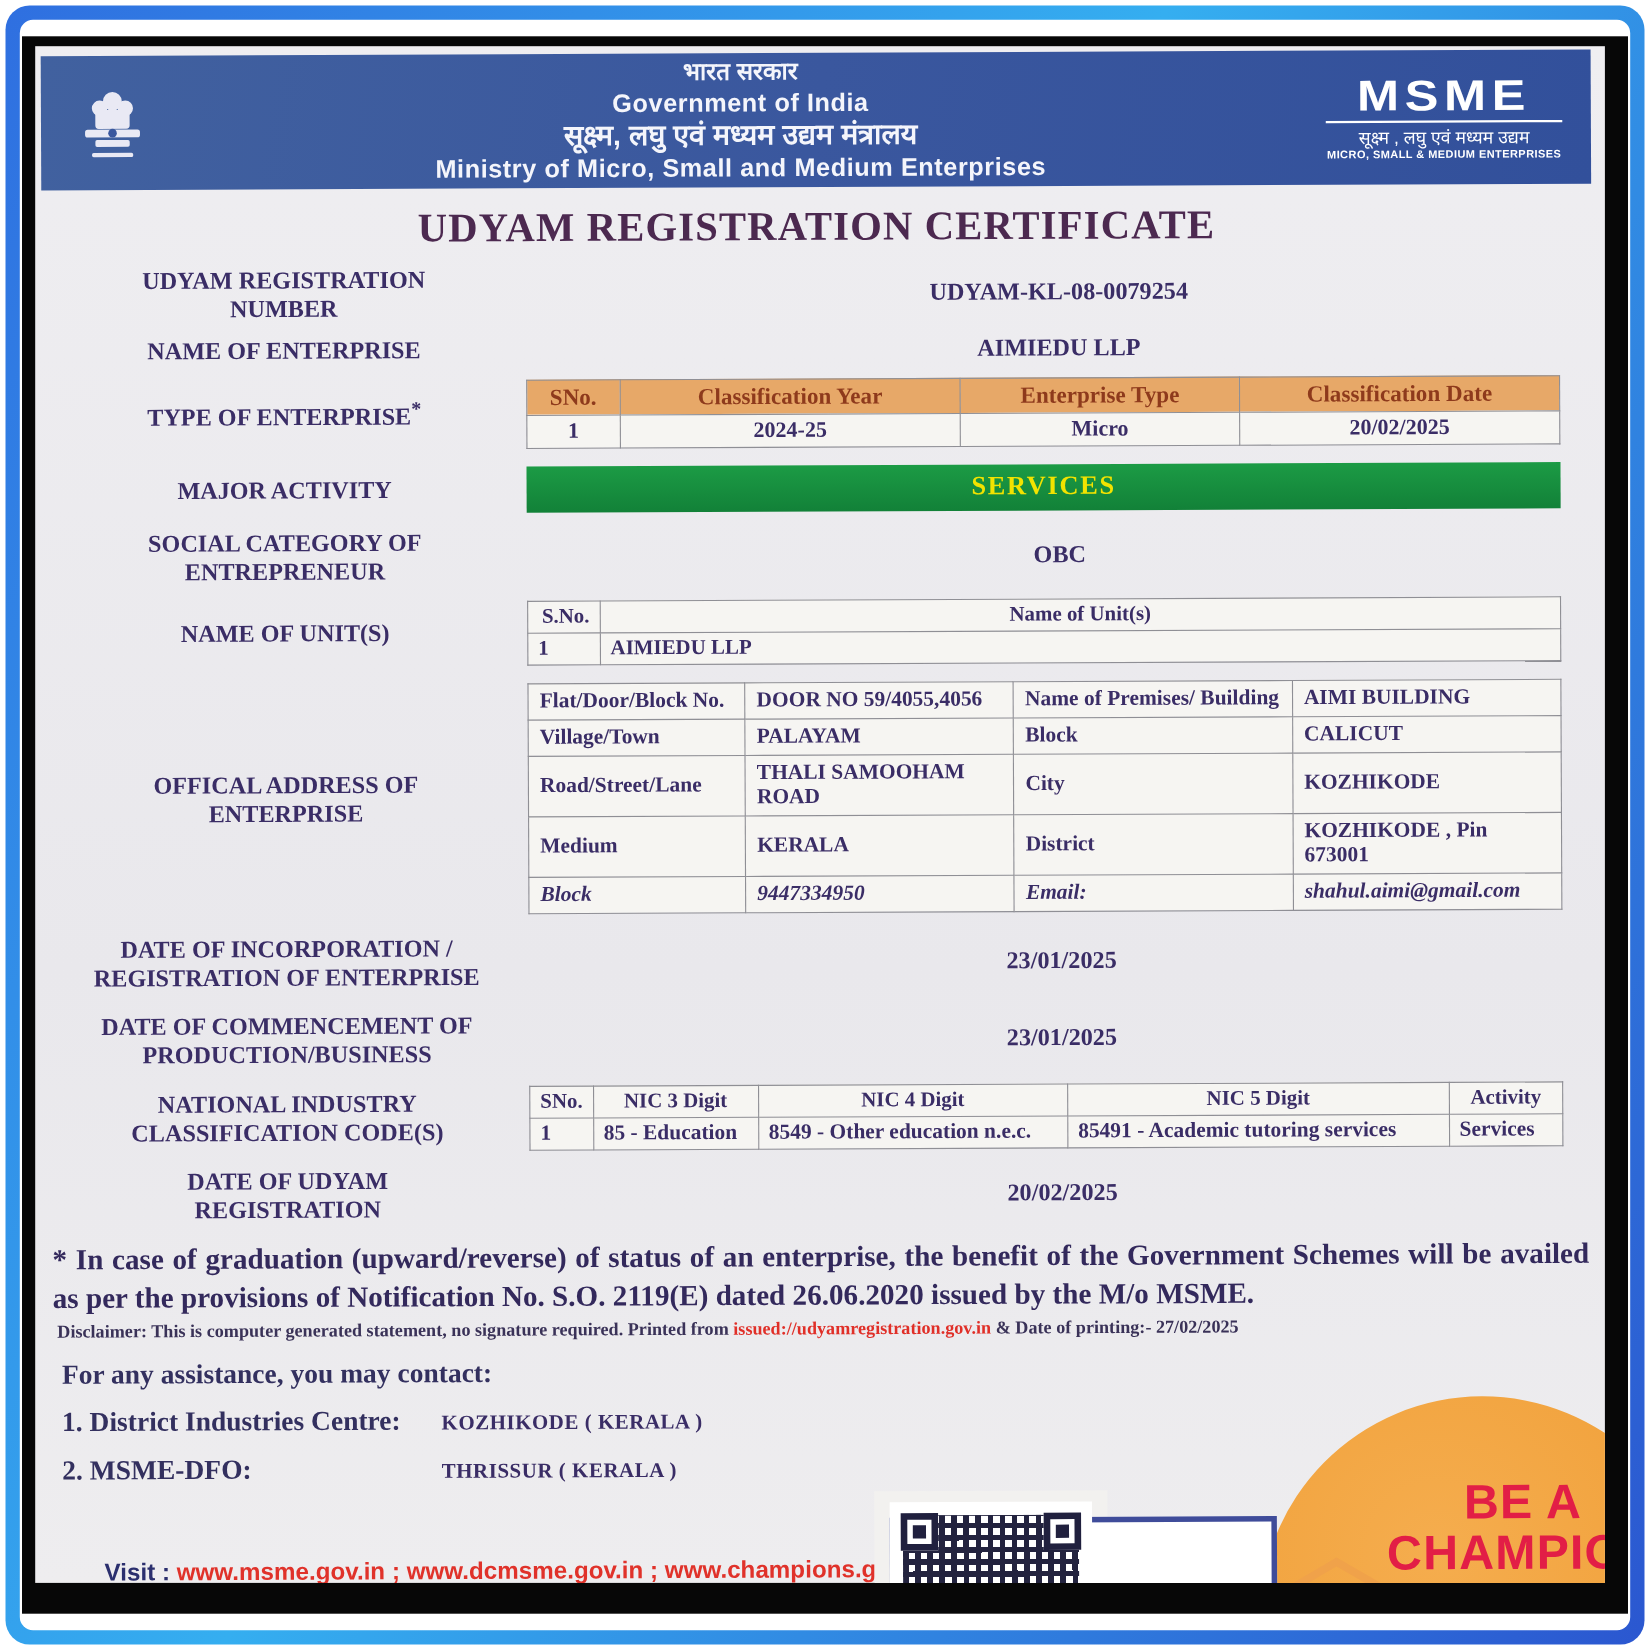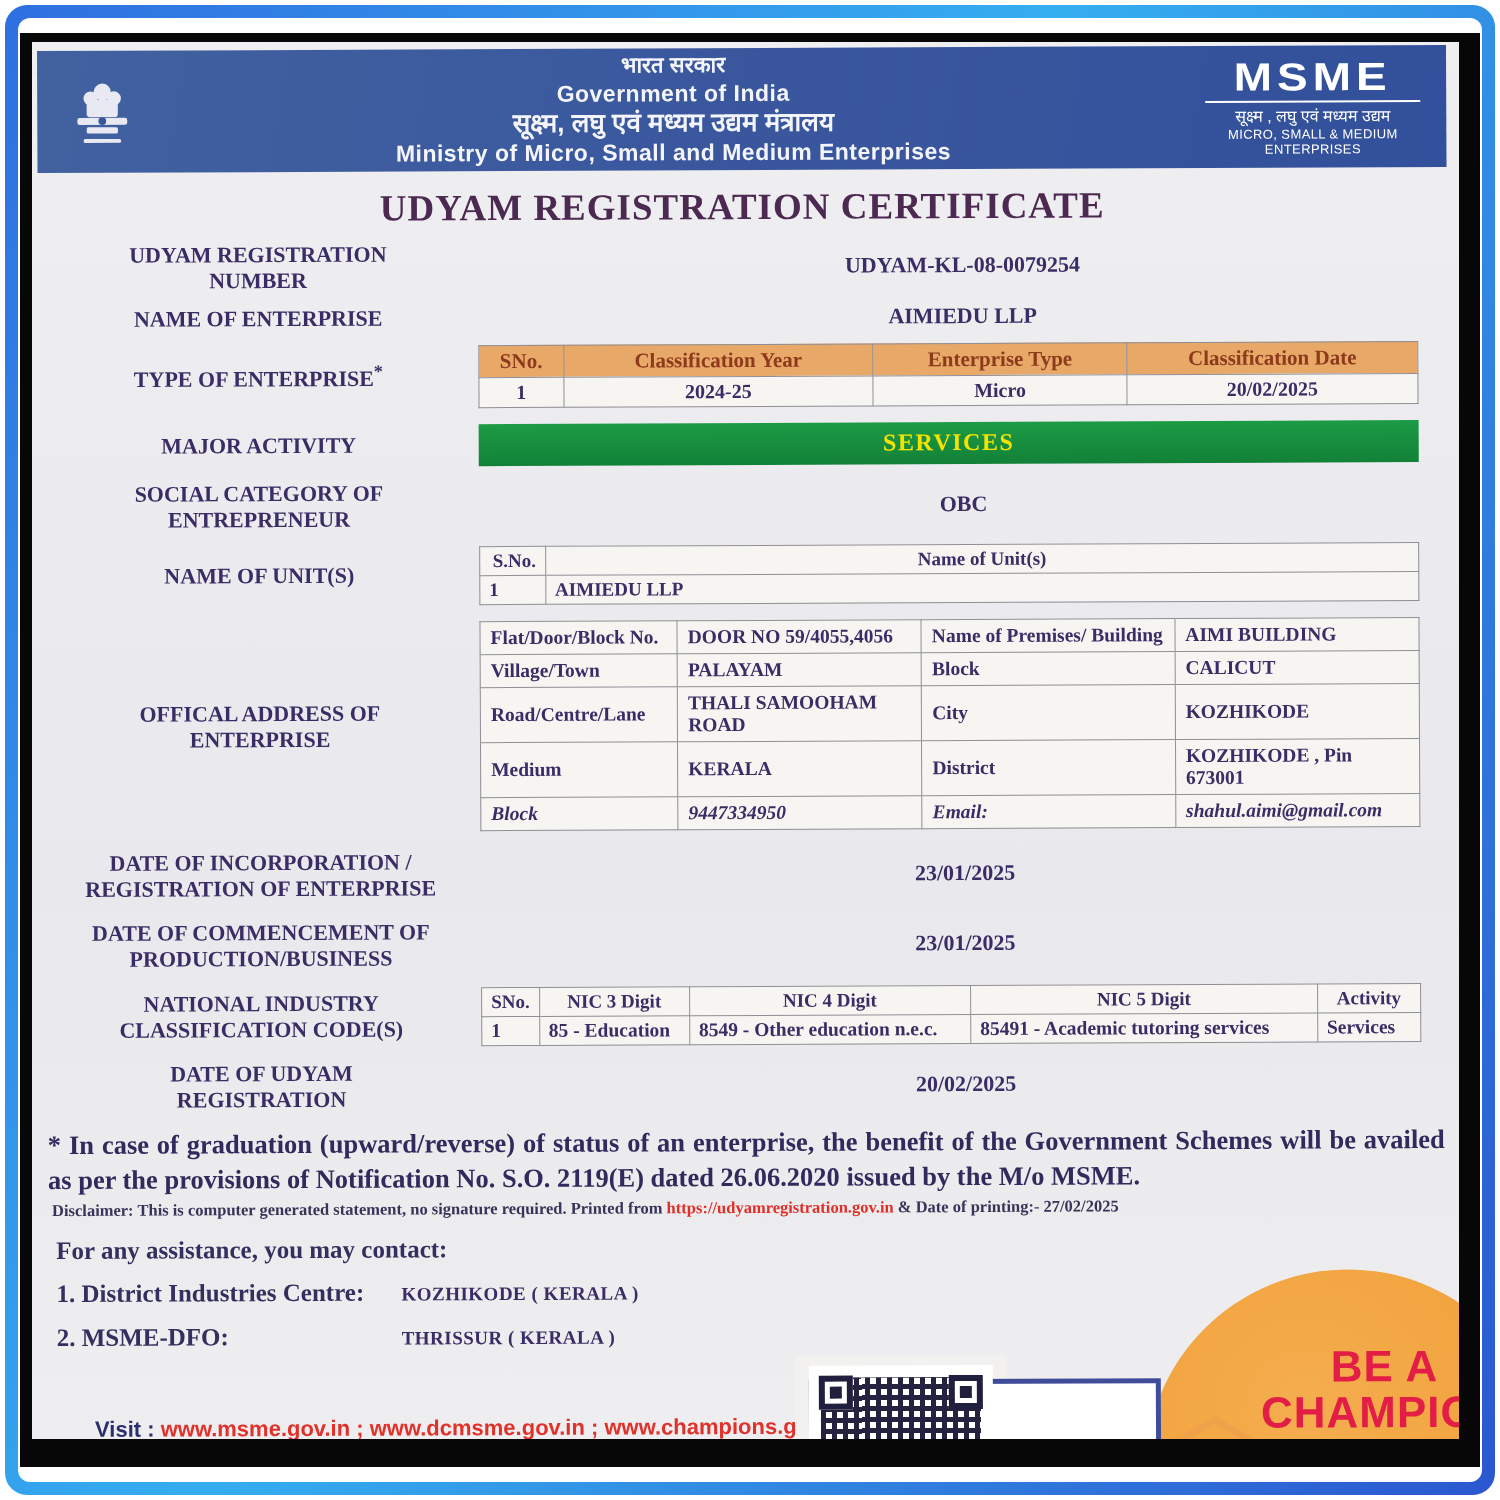--- a/index.html
+++ b/index.html
@@ -23,21 +23,21 @@
             font-family:"Liberation Sans",sans-serif; }
   .emblem { width:78px; flex:0 0 78px; }
   .topbar-center { flex:1; text-align:center; color:#f4f5fb; font-weight:bold; line-height:1.22; }
   .t-hin1 { font-size:22px; }
   .t-eng1 { font-size:23px; letter-spacing:.5px; }
   .t-hin2 { font-size:26px; }
   .t-eng2 { font-size:23px; letter-spacing:.5px; }
   .msme-logo { width:215px; flex:0 0 215px; text-align:center; color:#fff; }
   .msme-word { font-weight:800; font-size:46px; letter-spacing:5px; transform:scaleY(.85); line-height:.9; }
   .msme-sub1 { font-size:16px; margin-top:2px; border-top:2px solid #fff; padding-top:2px; }
-  .msme-sub2 { font-size:13px; letter-spacing:.4px; }
+  .msme-sub2 { font-size:10px; letter-spacing:.4px;font-weight:bold; }
 
   .cert-title { text-align:center; font-size:37px; font-weight:bold; color:#4c2950;
                 letter-spacing:1px; margin:15px 0 4px; }
 
   
   .row { display:grid; grid-template-columns:440px 1fr; align-items:center; }
   .lbl { text-align:center; font-weight:bold; font-size:22px; line-height:1.18; padding:0 42px; color:#3a2d66; }
   .val { text-align:center; font-weight:bold; font-size:22px; color:#3a2d66; } .mt12{margin-top:12px;} .mt14{margin-top:14px;}
   .mt16{margin-top:16px;} .mt18{margin-top:18px;}
 
@@ -223,21 +223,21 @@
               <td>Name of Premises/ Building</td>
               <td>AIMI BUILDING</td>
             </tr>
             <tr>
               <td>Village/Town</td>
               <td>PALAYAM</td>
               <td>Block</td>
               <td>CALICUT</td>
             </tr>
             <tr>
-              <td>Road/Centre/Lane</td>
+              <td>Road/Street/Lane</td>
               <td>THALI SAMOOHAM ROAD</td>
               <td>City</td>
               <td>KOZHIKODE</td>
             </tr>
             <tr>
               <td>Medium</td>
               <td>KERALA</td>
               <td>District</td>
               <td>KOZHIKODE , Pin 673001</td>
             </tr>
@@ -291,21 +291,21 @@
                 </table>
         </div>
       </div>
 
       <div class="row mt14">
         <div class="lbl">DATE OF UDYAM REGISTRATION</div>
         <div class="val">20/02/2025</div>
       </div>
 
       <div class="footnote">* In case of graduation (upward/reverse) of status of an enterprise, the benefit of the Government Schemes will be availed as per the provisions of Notification No. S.O. 2119(E) dated 26.06.2020 issued by the M/o MSME.</div>
-      <div class="disclaimer"><span>Disclaimer: This is computer generated statement, no signature required. Printed from </span><span class="disc-link">https://udyamregistration.gov.in</span><span> &amp; Date of printing:- 27/02/2025</span></div>
+      <div class="disclaimer"><span>Disclaimer: This is computer generated statement, no signature required. Printed from </span><span class="disc-link">issued://udyamregistration.gov.in</span><span> &amp; Date of printing:- 27/02/2025</span></div>
 
       <div class="assist">For any assistance, you may contact:</div>
       <div class="contact-row">
         <div class="contact-lbl">1. District Industries Centre:</div>
         <div class="contact-val">KOZHIKODE ( KERALA )</div>
       </div>
       <div class="contact-row">
         <div class="contact-lbl">2. MSME-DFO:</div>
         <div class="contact-val">THRISSUR ( KERALA )</div>
       </div>

